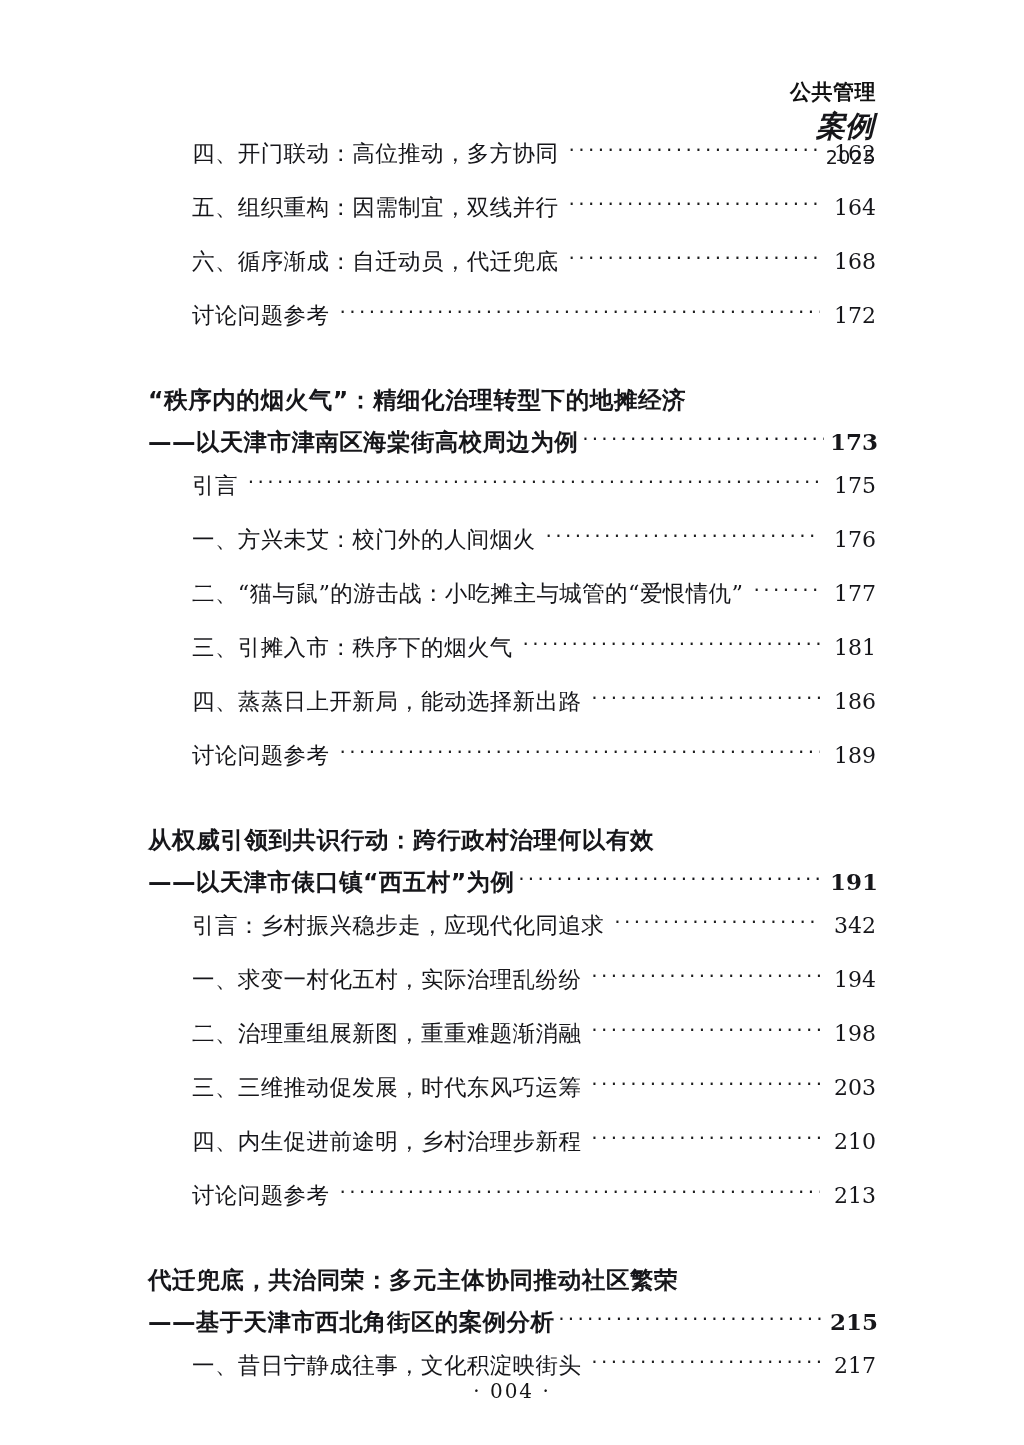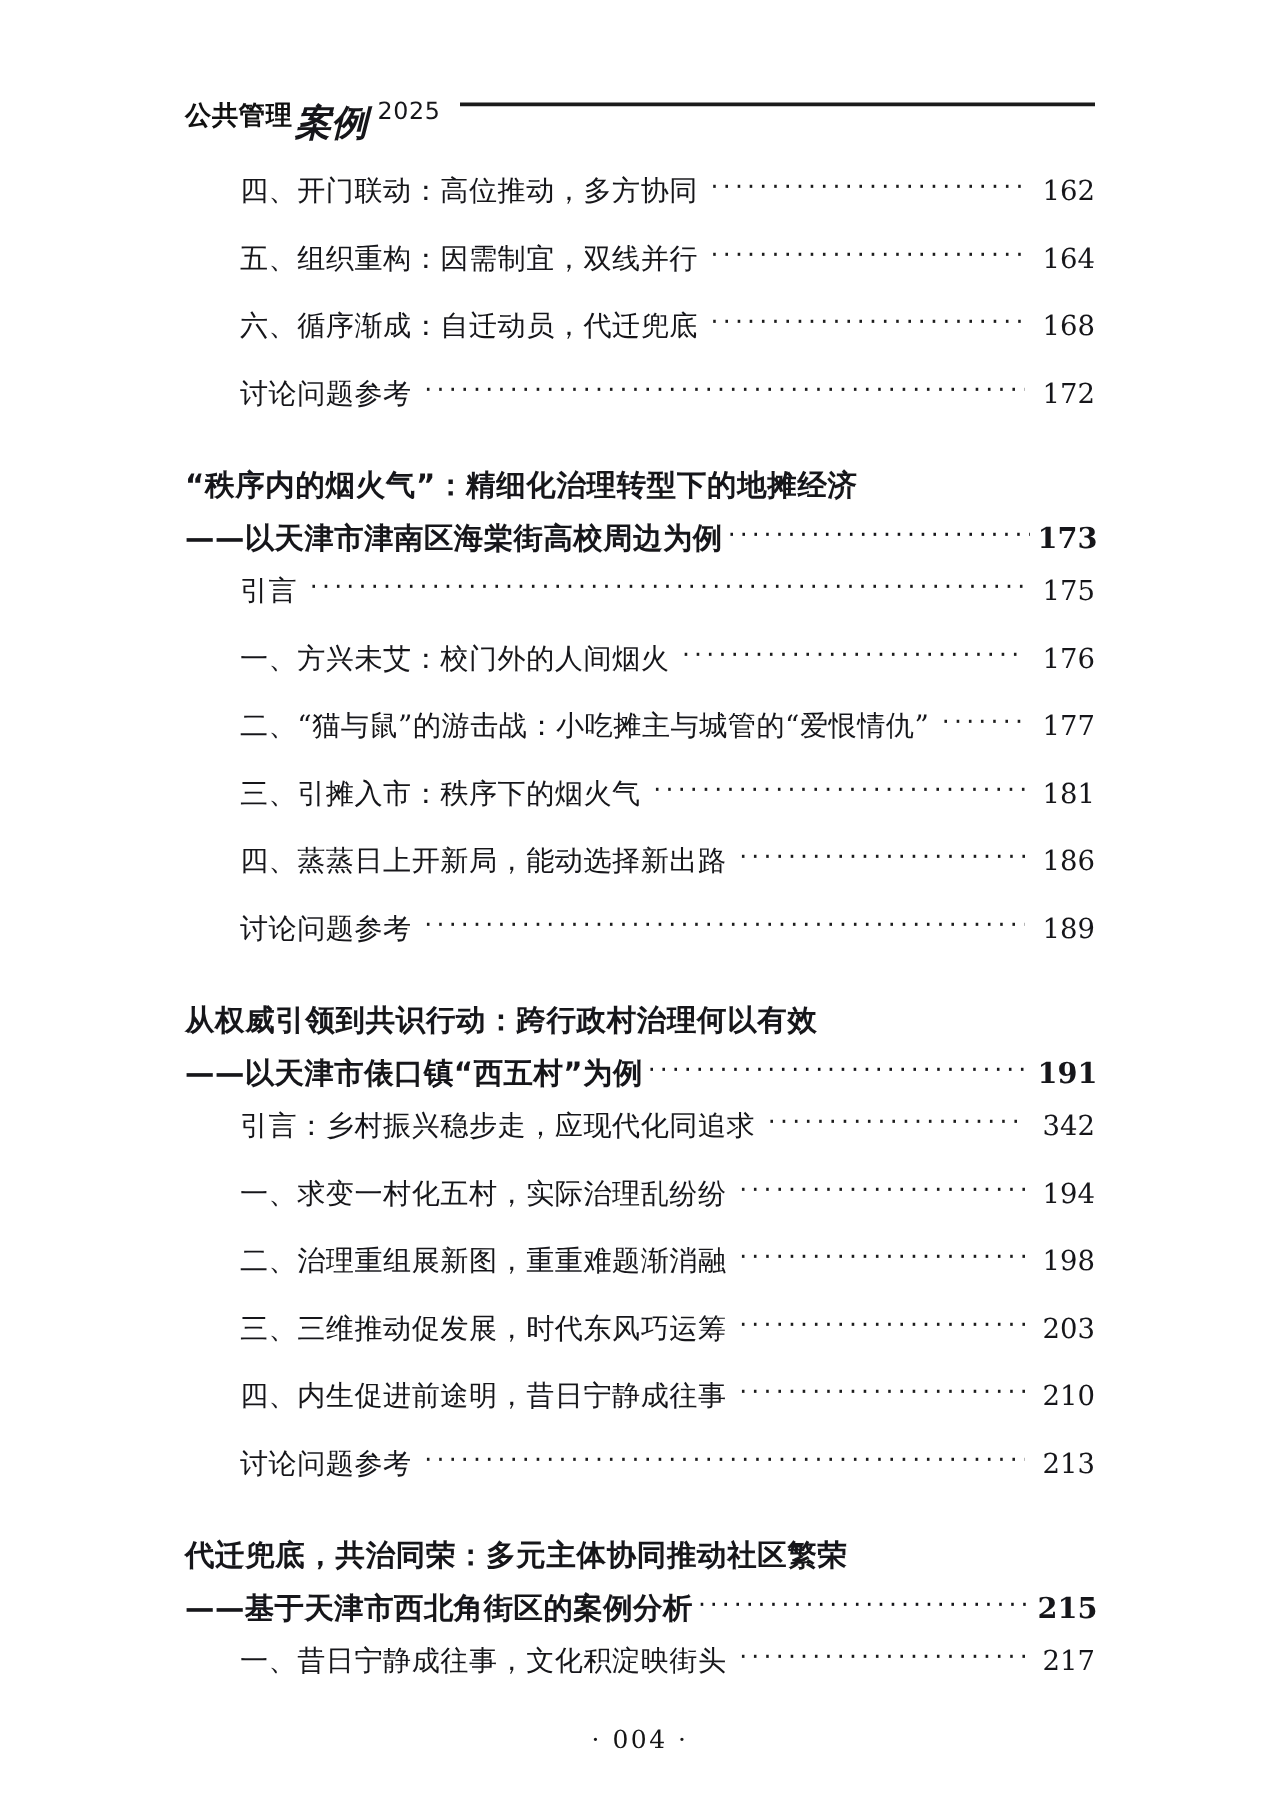--- a/index.html
+++ b/index.html
@@ -24,21 +24,22 @@
   }
 
   
   .runhead {
     position: absolute;
     left: 148px;
     top: 78px;
     right: 148px;
     height: 44px;
     display: flex;
-    align-items: flex-start;
+    align-items: flex-end;
+    flex-direction: column;
   }
   .runhead-text {
     font-size: 21px;
     letter-spacing: 0.5px;
     white-space: nowrap;
     color: #111;
     font-family: "DejaVu Sans", "Liberation Sans", sans-serif;
     font-weight: 600;
   }
   .runhead-brush {
@@ -104,21 +105,21 @@
   .row .page-no {
     white-space: nowrap;
     min-width: 46px;
     text-align: right;
     font-family: "DejaVu Serif", "Liberation Serif", serif;
     font-size: 22px;
   }
 
   
   .chapter {
-    margin-top: 16px;
+    margin-top: 28px;
   }
   .chapter .title-line {
     font-size: 23.5px;
     font-weight: 700;
     letter-spacing: 0.6px;
     font-family: "DejaVu Sans", "Liberation Sans", sans-serif;
     margin-bottom: 10px;
     white-space: nowrap;
   }
   .chapter .sub-row {
@@ -263,21 +264,21 @@
         <span class="label">二、治理重组展新图，重重难题渐消融</span>
         <span class="leader">·····································································································</span>
         <span class="page-no">198</span>
       </div>
       <div class="row entry">
         <span class="label">三、三维推动促发展，时代东风巧运筹</span>
         <span class="leader">·····································································································</span>
         <span class="page-no">203</span>
       </div>
       <div class="row entry">
-        <span class="label">四、内生促进前途明，昔日宁静成往事</span>
+        <span class="label">四、内生促进前途明，乡村治理步新程</span>
         <span class="leader">·····································································································</span>
         <span class="page-no">210</span>
       </div>
       <div class="row entry">
         <span class="label">讨论问题参考</span>
         <span class="leader">·····································································································</span>
         <span class="page-no">213</span>
       </div>
     </div>
 

